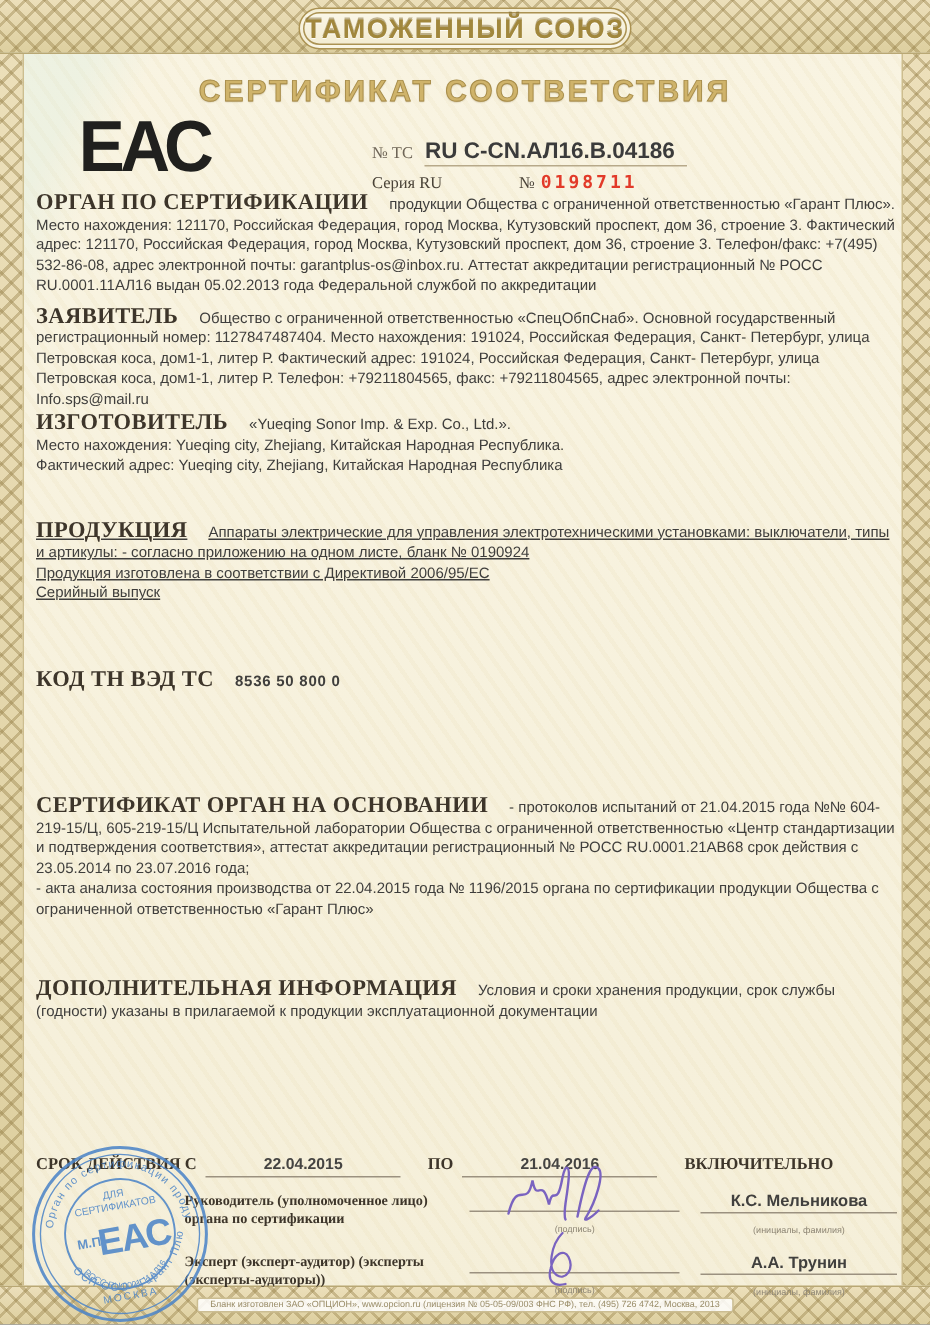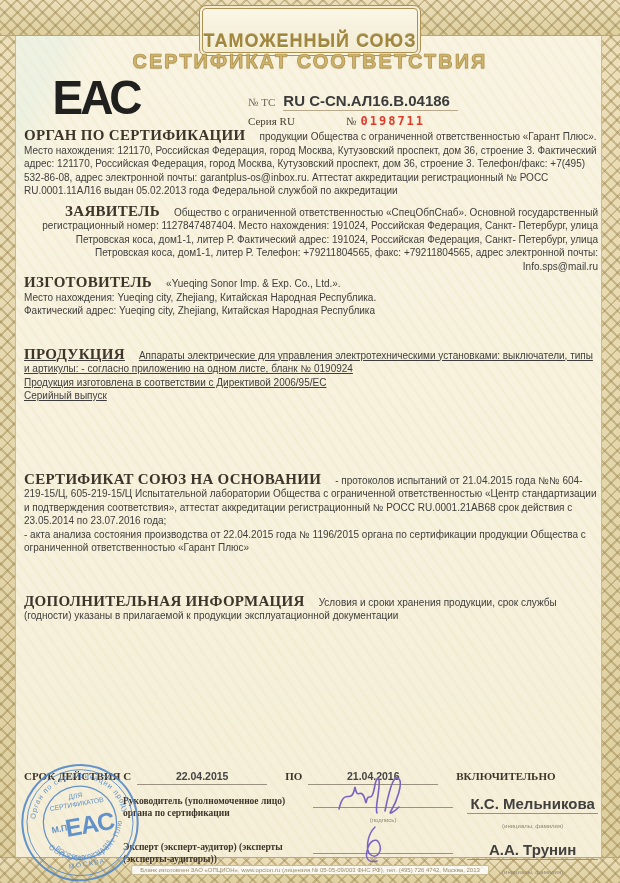--- a/index.html
+++ b/index.html
@@ -23,24 +23,24 @@
       linear-gradient(#ecdfba,#ddcf9f);
   }
   .band-top    { top:0; left:0; right:0; height:36px; border-bottom:1px solid #b9a874; }
   .band-bottom { bottom:0; left:0; right:0; height:26px; border-top:1px solid #b9a874; }
   .band-left   { top:36px; bottom:26px; left:0; width:16px; border-right:1px solid #cdbd8e; }
   .band-right  { top:36px; bottom:26px; right:0; width:19px; border-left:1px solid #cdbd8e; }
 
   
   .banner-box {
     position:absolute; top:5px; left:50%; transform:translateX(-50%);
-    width:222px; height:51px;
+    width:222px; height:28px;
     background:linear-gradient(#faf6e6,#f3ecd2);
-    border:4px double #ab9252; border-radius:7px;
-    display:flex; align-items:flex-end; justify-content:center;
+    border:4px double #ab9252; border-radius:18px;
+    display:flex; align-items:flex-start; justify-content:center;
   }
   .banner-text {
     font-weight:bold; font-size:18px; letter-spacing:1px; color:#a1873c;
     text-shadow:0 1px 0 rgba(255,255,255,.8), 0 -1px 0 rgba(120,95,35,.45);
     white-space:nowrap;
   }
   .eac-logo {
     position:absolute; top:68px; left:60px; width:72px; height:58px;
     display:flex; align-items:center; justify-content:center;
     font-weight:bold; font-size:46px; letter-spacing:-3px; color:#20201e;
@@ -68,21 +68,21 @@
   }
 
   
   .content { position:absolute; top:129px; left:24px; right:22px; }
   .section { font-size:10px; line-height:13.5px; }
   .section .label {
     font-family:"Liberation Serif", serif; font-weight:bold; font-size:15px;
     color:#3d352a; letter-spacing:.3px; margin-right:14px;
   }
   .section .text { white-space:pre-line; }
-  .sec-zayavitel { margin-top:7px;text-align:right; }
+  .sec-zayavitel { margin-top:7px; }
   .sec-izgotovitel { margin-top:3px; }
   .sec-produkcia { margin-top:30px;text-decoration:underline; }
   .sec-kod { margin-top:44px; }
   .sec-kod .text { font-weight:bold; letter-spacing:.5px; }
   .sec-sootvetstvuet { margin-top:17px; }
   .sec-osnovanie { margin-top:70px; }
   .sec-dopinfo { margin-top:40px; }
 
   
   .validity { position:absolute; top:770px; left:24px; right:22px; font-size:11px; white-space:nowrap; }
@@ -99,21 +99,21 @@
   .signatures { position:absolute; top:795px; left:94px; right:22px;margin-left:29px; }
   .sig-row { display:flex; align-items:flex-start; margin-bottom:9px; }
   .sig-role {
     width:190px; font-family:"Liberation Serif", serif; font-weight:bold;
     font-size:9.5px; line-height:12px; color:#3d352a;
   }
   .sig-line-wrap { width:145px; margin:0 14px 0 6px; position:relative; text-align:center; }
   .sig-line { display:block; border-bottom:1px solid #9b9180; height:13px; }
   .sig-caption { font-size:6px; color:#8d8574; }
   .sig-name-wrap { width:135px; text-align:center; }
-  .sig-name { display:block; font-size:15px; font-weight:bold; color:#41403e; border-bottom:1px solid #9b9180; padding-bottom:1px; }
+  .sig-name { display:block; font-size:11px; font-weight:bold; color:#41403e; border-bottom:1px solid #9b9180; padding-bottom:1px; }
   .name-caption { font-size:6px; color:#8d8574; }
   .sig-ink { position:absolute; pointer-events:none; }
   .ink1 { left:20px; top:-22px; }
   .ink2 { left:40px; top:-16px; }
 
   
   .stamp { position:absolute; left:2px; top:755px; opacity:.88; }
   .stamp text { fill:#4e86c8; font-family:"Liberation Sans", sans-serif; }
 
   
@@ -157,22 +157,25 @@
     <p class="section sec-izgotovitel">
       <span class="label">ИЗГОТОВИТЕЛЬ</span><span class="text">«Yueqing Sonor Imp. &amp; Exp. Co., Ltd.».
 Место нахождения: Yueqing city, Zhejiang, Китайская Народная Республика.
 Фактический адрес: Yueqing city, Zhejiang, Китайская Народная Республика</span>
     </p>
     <p class="section sec-produkcia">
       <span class="label">ПРОДУКЦИЯ</span><span class="text">Аппараты электрические для управления электротехническими установками: выключатели, типы и артикулы: - согласно приложению на одном листе, бланк № 0190924
 Продукция изготовлена в соответствии с Директивой 2006/95/ЕС
 Серийный выпуск</span>
     </p>
+    <p class="section sec-kod">
+      <span class="label">КОД ТН ВЭД ТС</span><span class="text">8536 50 800 0</span>
+    </p>
     <p class="section sec-osnovanie">
-      <span class="label">СЕРТИФИКАТ СОЮЗ НА ОСНОВАНИИ</span><span class="text">- протоколов испытаний от 21.04.2015 года №№ 604-219-15/Ц, 605-219-15/Ц Испытательной лаборатории Общества с ограниченной ответственностью «Центр стандартизации и подтверждения соответствия», аттестат аккредитации регистрационный № РОСС RU.0001.21АВ68 срок действия с 23.05.2014 по 23.07.2016 года;
+      <span class="label">СЕРТИФИКАТ ОРГАН НА ОСНОВАНИИ</span><span class="text">- протоколов испытаний от 21.04.2015 года №№ 604-219-15/Ц, 605-219-15/Ц Испытательной лаборатории Общества с ограниченной ответственностью «Центр стандартизации и подтверждения соответствия», аттестат аккредитации регистрационный № РОСС RU.0001.21АВ68 срок действия с 23.05.2014 по 23.07.2016 года;
 - акта анализа состояния производства от 22.04.2015 года № 1196/2015 органа по сертификации продукции Общества с ограниченной ответственностью «Гарант Плюс»</span>
     </p>
     <p class="section sec-dopinfo">
       <span class="label">ДОПОЛНИТЕЛЬНАЯ ИНФОРМАЦИЯ</span><span class="text">Условия и сроки хранения продукции, срок службы (годности) указаны в прилагаемой к продукции эксплуатационной документации</span>
     </p>
   </div>
 
   <div class="validity">
     <span class="v-label">СРОК ДЕЙСТВИЯ С</span><span class="v-date">22.04.2015</span><span class="v-po">ПО</span><span class="v-date">21.04.2016</span><span class="v-incl">ВКЛЮЧИТЕЛЬНО</span>
   </div>

